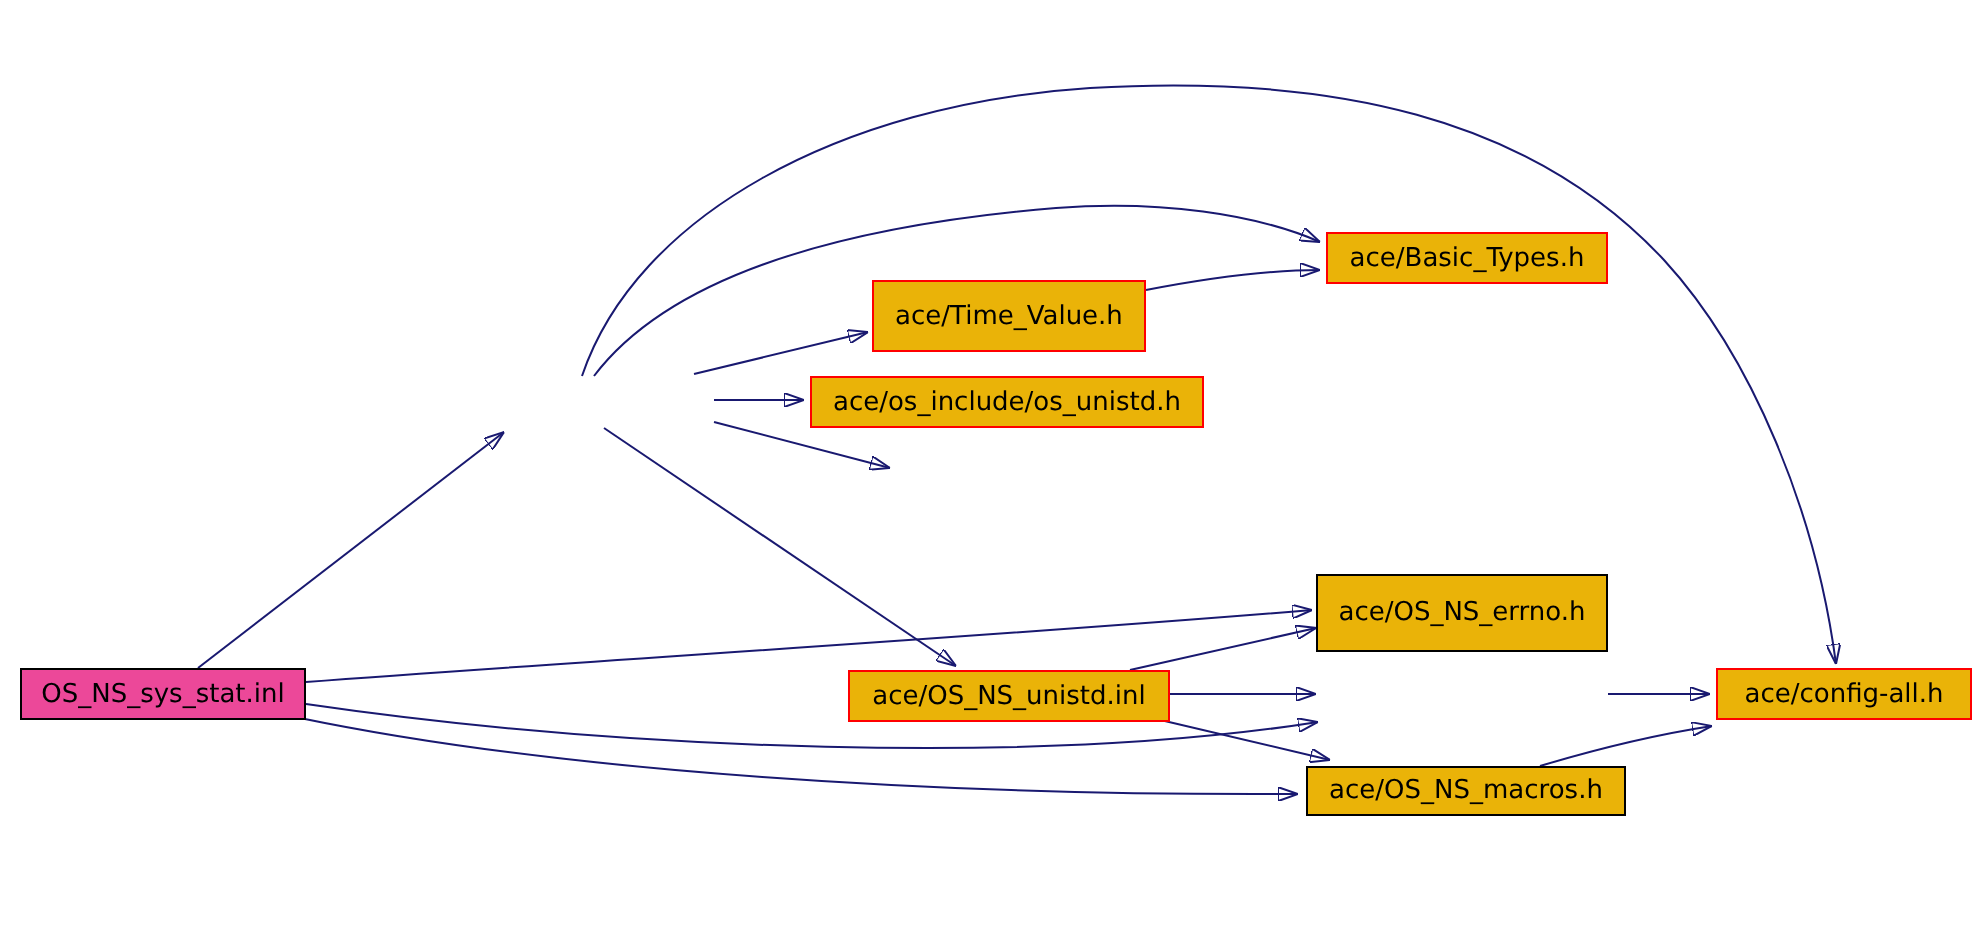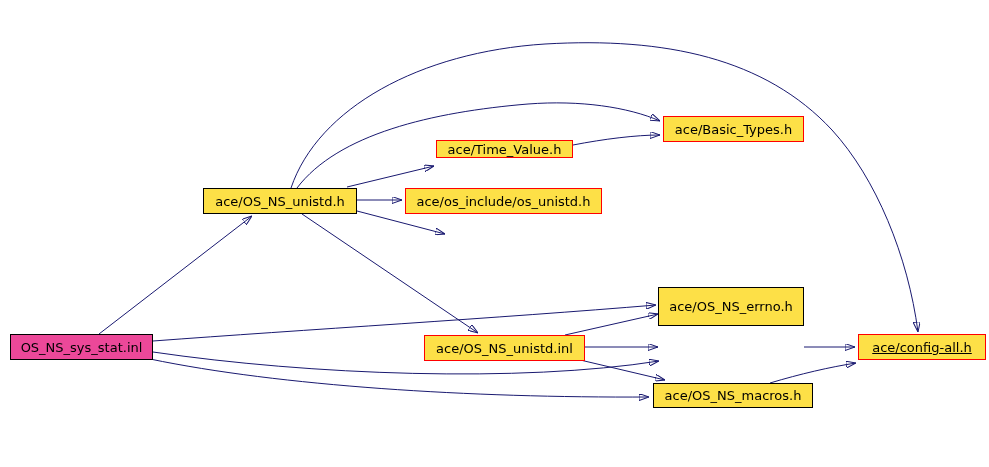--- a/index.html
+++ b/index.html
@@ -12,45 +12,45 @@
     overflow: hidden;
   }
   .edges {
     position: absolute;
     left: 0; top: 0;
     width: 989px; height: 467px;
   }
   .node {
     position: absolute;
     box-sizing: border-box;
-    background: #fde047;
+    background: #eab308;
     border: 1px solid #000000;
     color: #000000;
     font-size: 13px;
     line-height: 1;
     display: flex;
     align-items: center;
     justify-content: center;
     white-space: nowrap;
     z-index: 2;
   }
   .node.red   { border-color: #ff0000; }
   .node.main  { background: #ec4899; border-color: #000000; }
 
   
   .pos-sys-stat    { left: 10px;  top: 334px; width: 143px; height: 26px; }
   .pos-unistd-h    { left: 203px; top: 188px; width: 154px; height: 26px; }
-  .pos-time-value  { left: 436px; top: 140px; width: 137px; height: 18px; }
+  .pos-time-value  { left: 436px; top: 140px; width: 137px; height: 36px; }
   .pos-os-unistd   { left: 405px; top: 188px; width: 197px; height: 26px; }
   .pos-os-stdio    { left: 410px; top: 236px; width: 188px; height: 26px; }
   .pos-basic-types { left: 663px; top: 116px; width: 141px; height: 26px; }
   .pos-errno       { left: 658px; top: 287px; width: 146px; height: 39px; }
   .pos-unistd-inl  { left: 424px; top: 335px; width: 161px; height: 26px; }
   .pos-fcntl       { left: 661px; top: 334px; width: 143px; height: 26px; }
-  .pos-config-all  { left: 858px; top: 334px; width: 128px; height: 26px; text-decoration: underline; }
+  .pos-config-all  { left: 858px; top: 334px; width: 128px; height: 26px; }
   .pos-macros      { left: 653px; top: 383px; width: 160px; height: 25px; }
 
   .edges path {
     fill: none;
     stroke: #191970;
     stroke-width: 1px;
   }
 </style>
 </head>
 <body>
@@ -75,21 +75,20 @@
     <path d="M357,211 L445,234" marker-end="url(#arrow)"></path>
     <path d="M302,214 L478,333" marker-end="url(#arrow)"></path>
     <path d="M565,335 L658,314" marker-end="url(#arrow)"></path>
     <path d="M585,347 L658,347" marker-end="url(#arrow)"></path>
     <path d="M576,359 L665,380" marker-end="url(#arrow)"></path>
     <path d="M804,347 L855,347" marker-end="url(#arrow)"></path>
     <path d="M770,383 C800,374 830,367 856,363" marker-end="url(#arrow)"></path>
   </svg>
 
   <div class="node main pos-sys-stat">OS_NS_sys_stat.inl</div>
-  <div class="node pos-unistd-h">ace/OS_NS_unistd.h</div>
   <div class="node red pos-time-value">ace/Time_Value.h</div>
   <div class="node red pos-os-unistd">ace/os_include/os_unistd.h</div>
   <div class="node red pos-basic-types">ace/Basic_Types.h</div>
   <div class="node pos-errno">ace/OS_NS_errno.h</div>
   <div class="node red pos-unistd-inl">ace/OS_NS_unistd.inl</div>
   <div class="node red pos-config-all">ace/config-all.h</div>
   <div class="node pos-macros">ace/OS_NS_macros.h</div>
 
 </div>
 

